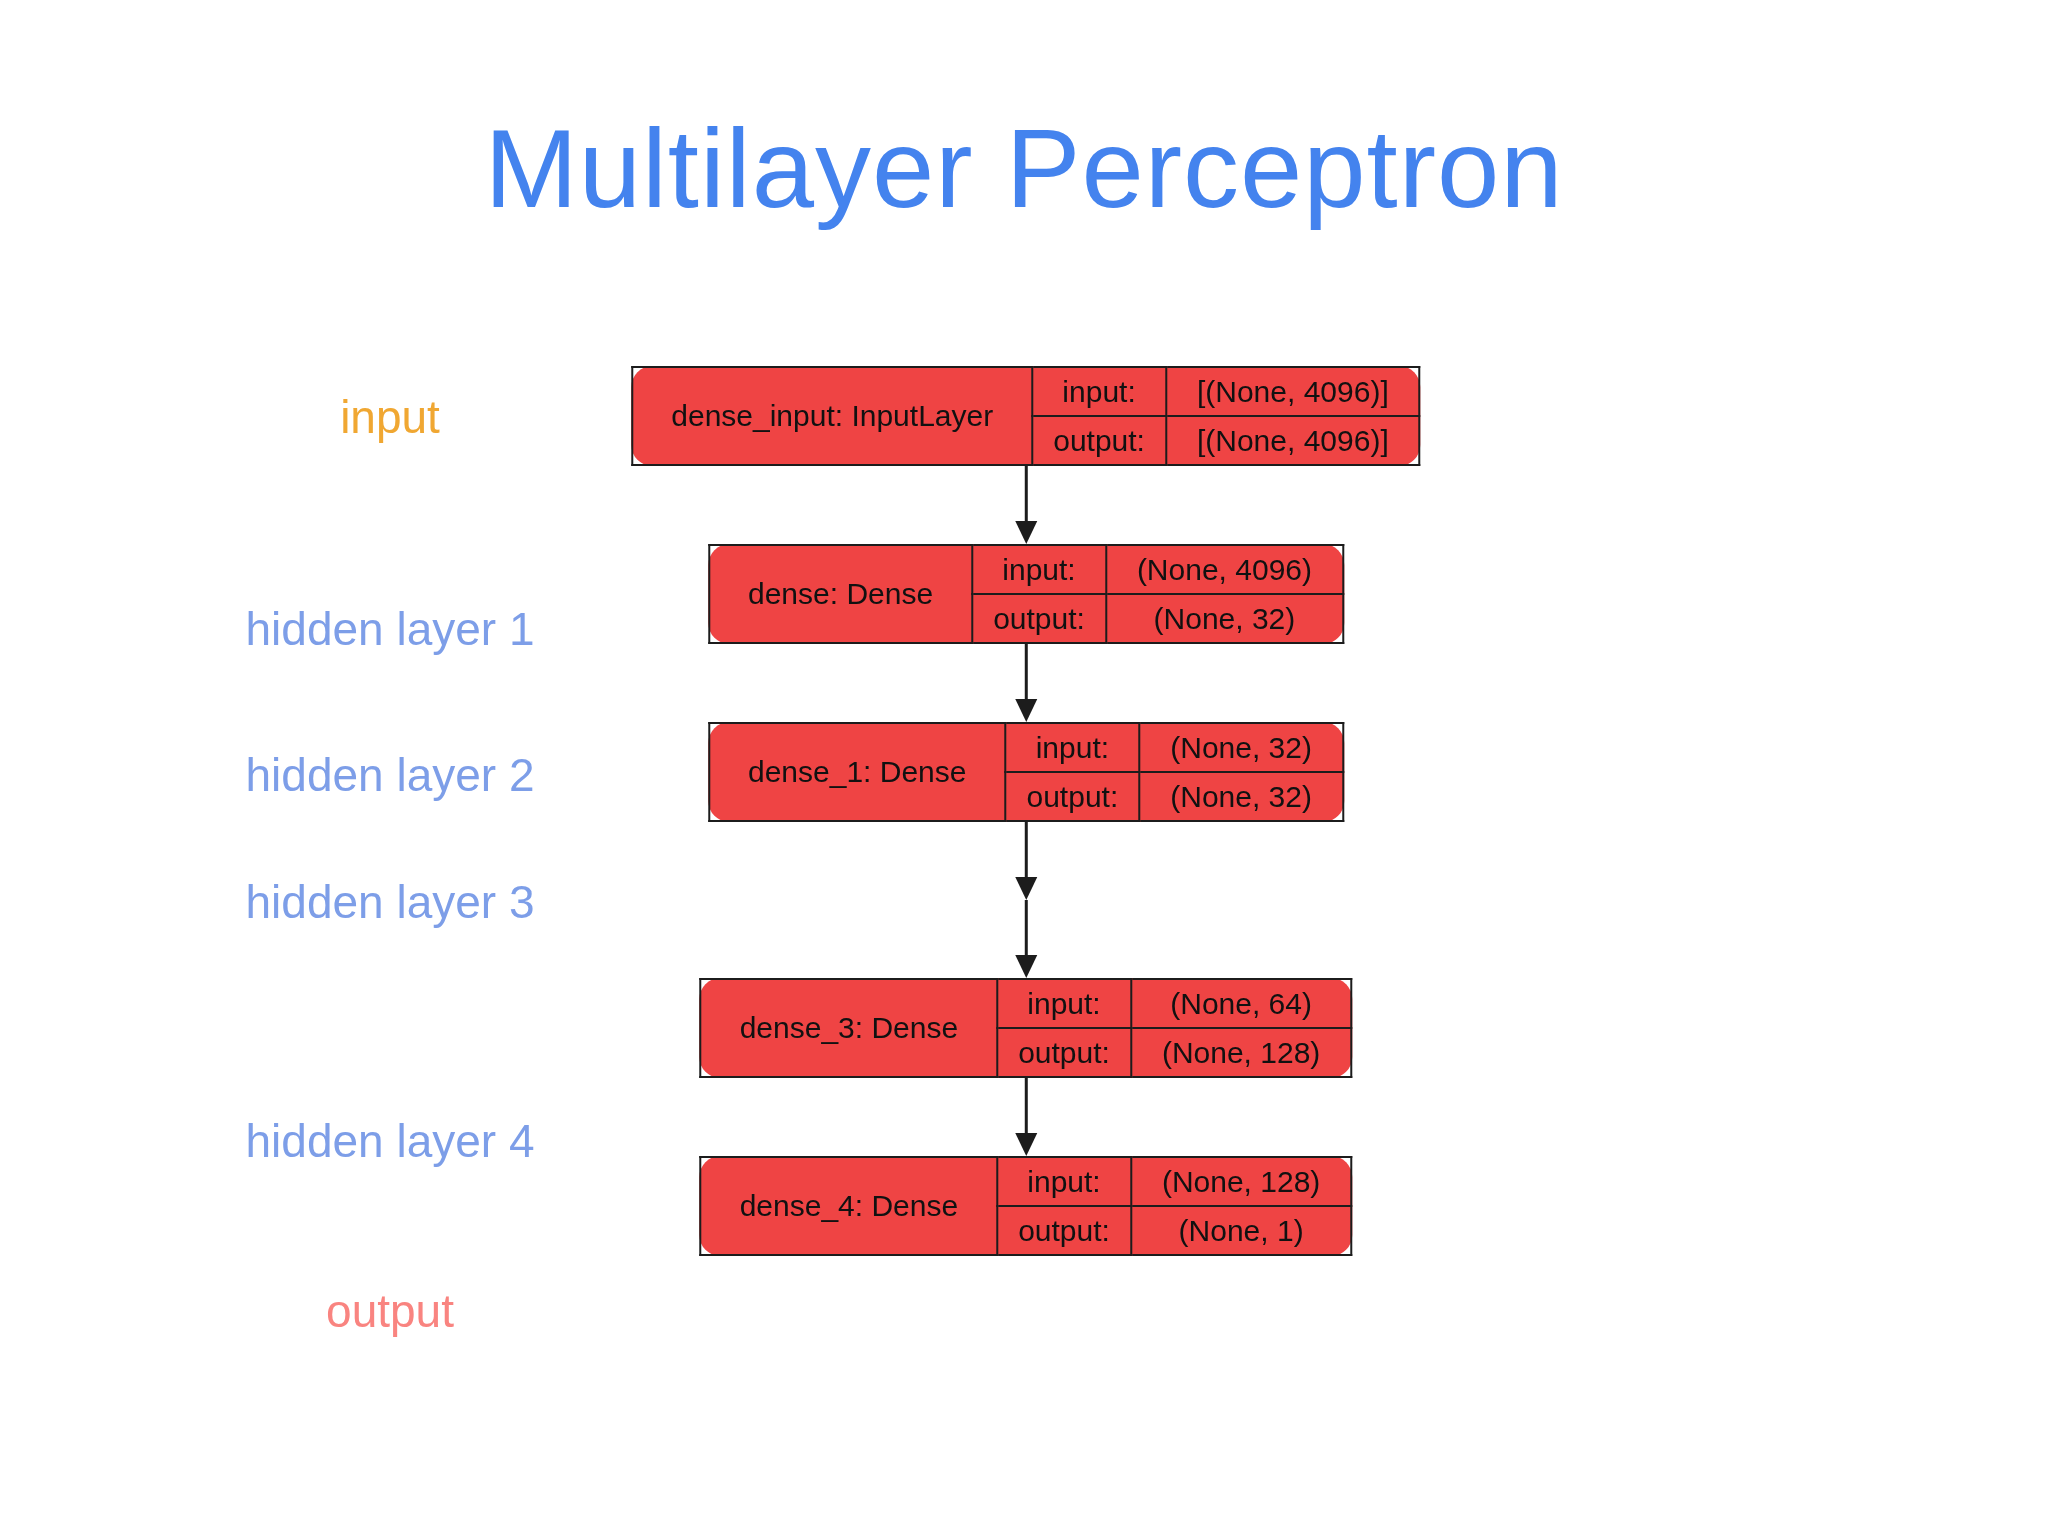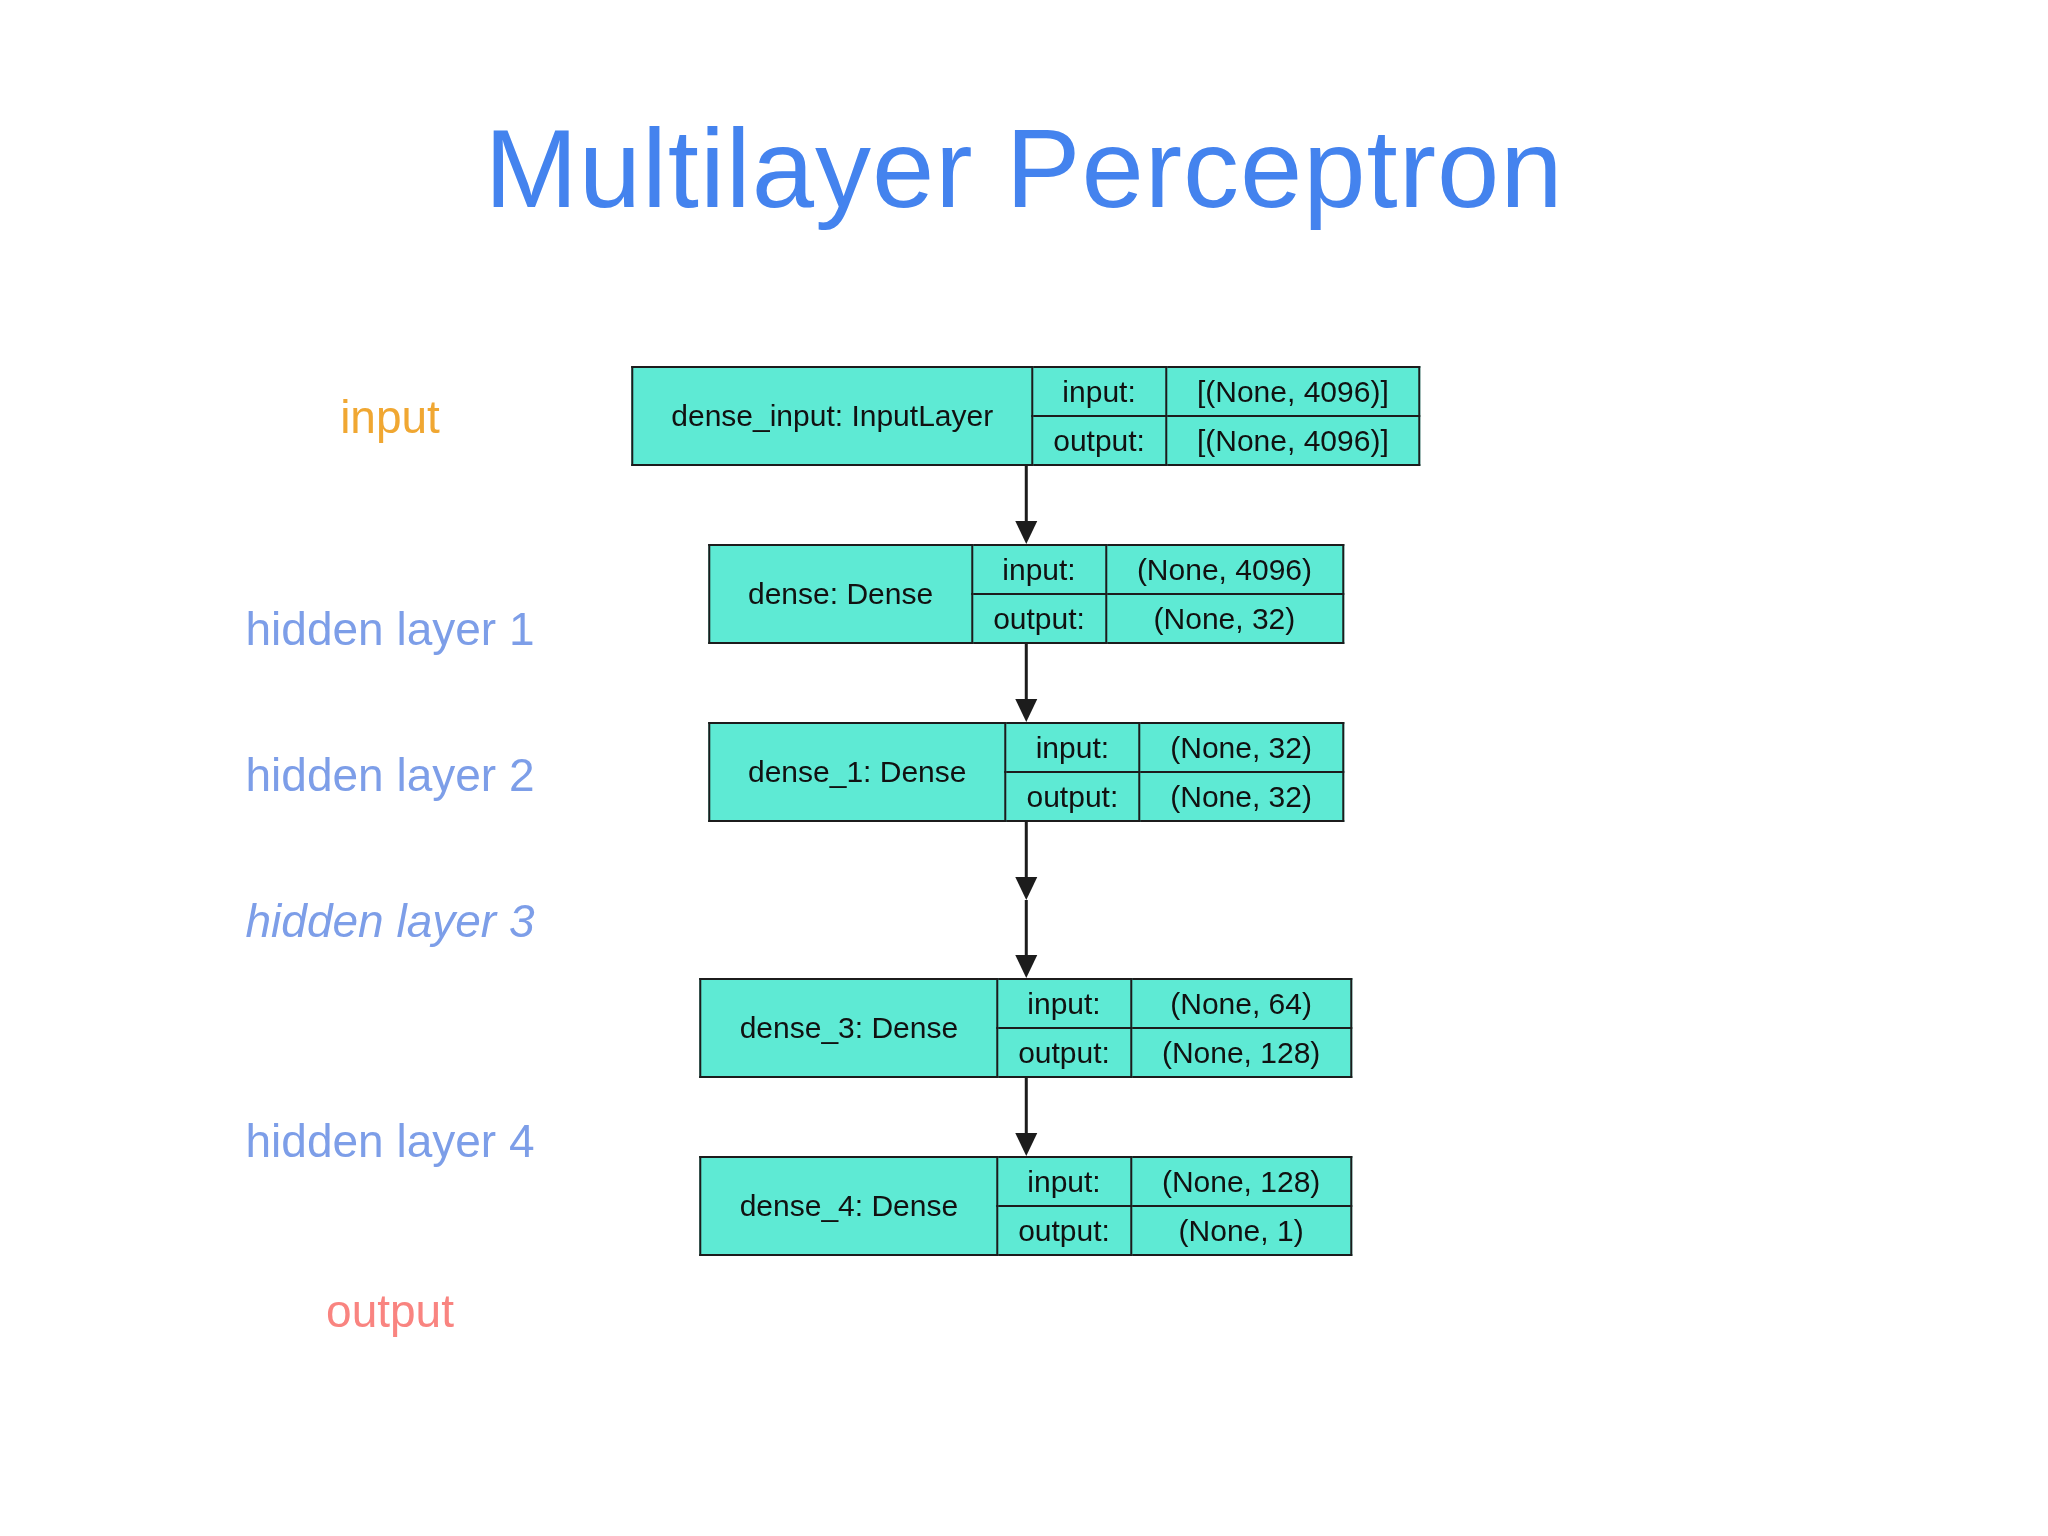--- a/index.html
+++ b/index.html
@@ -39,38 +39,39 @@
     font-size: 46px;
     line-height: 58px;
     font-weight: 400;
   }
   .side-label.role-input  { color: var(--color-input-label); }
   .side-label.role-hidden { color: var(--color-hidden-label); }
   .side-label.role-output { color: var(--color-output-label); }
   .label-pos-0 { top: 388px; }
   .label-pos-1 { top: 600px; }
   .label-pos-2 { top: 746px; }
-  .label-pos-3 { top: 892px; font-style: italic; }
+  .label-pos-3 { top: 873px; }
   .label-pos-4 { top: 1104px; margin-top: 8px; }
   .label-pos-5 { top: 1282px; }
 
   .stack {
     position: absolute;
     top: 366px;
     left: 1026px;
     transform: translateX(-50%);
     display: flex;
     flex-direction: column;
     align-items: center;
   }
   table.layer-box {
     border-collapse: collapse;
-    background: #5eead4;
+    background: #ef4444;
     color: #111111;
     font-size: 30px;
+    border-radius: 21px;
   }
   table.layer-box td {
     border: 2.5px solid var(--color-line);
     text-align: center;
     vertical-align: middle;
     white-space: nowrap;
   }
   td.name-cell { padding: 0 38px; }
   td.lbl-cell  { padding: 0 20px; height: 49px; }
   td.val-cell  { padding: 0 30px; height: 49px; }

